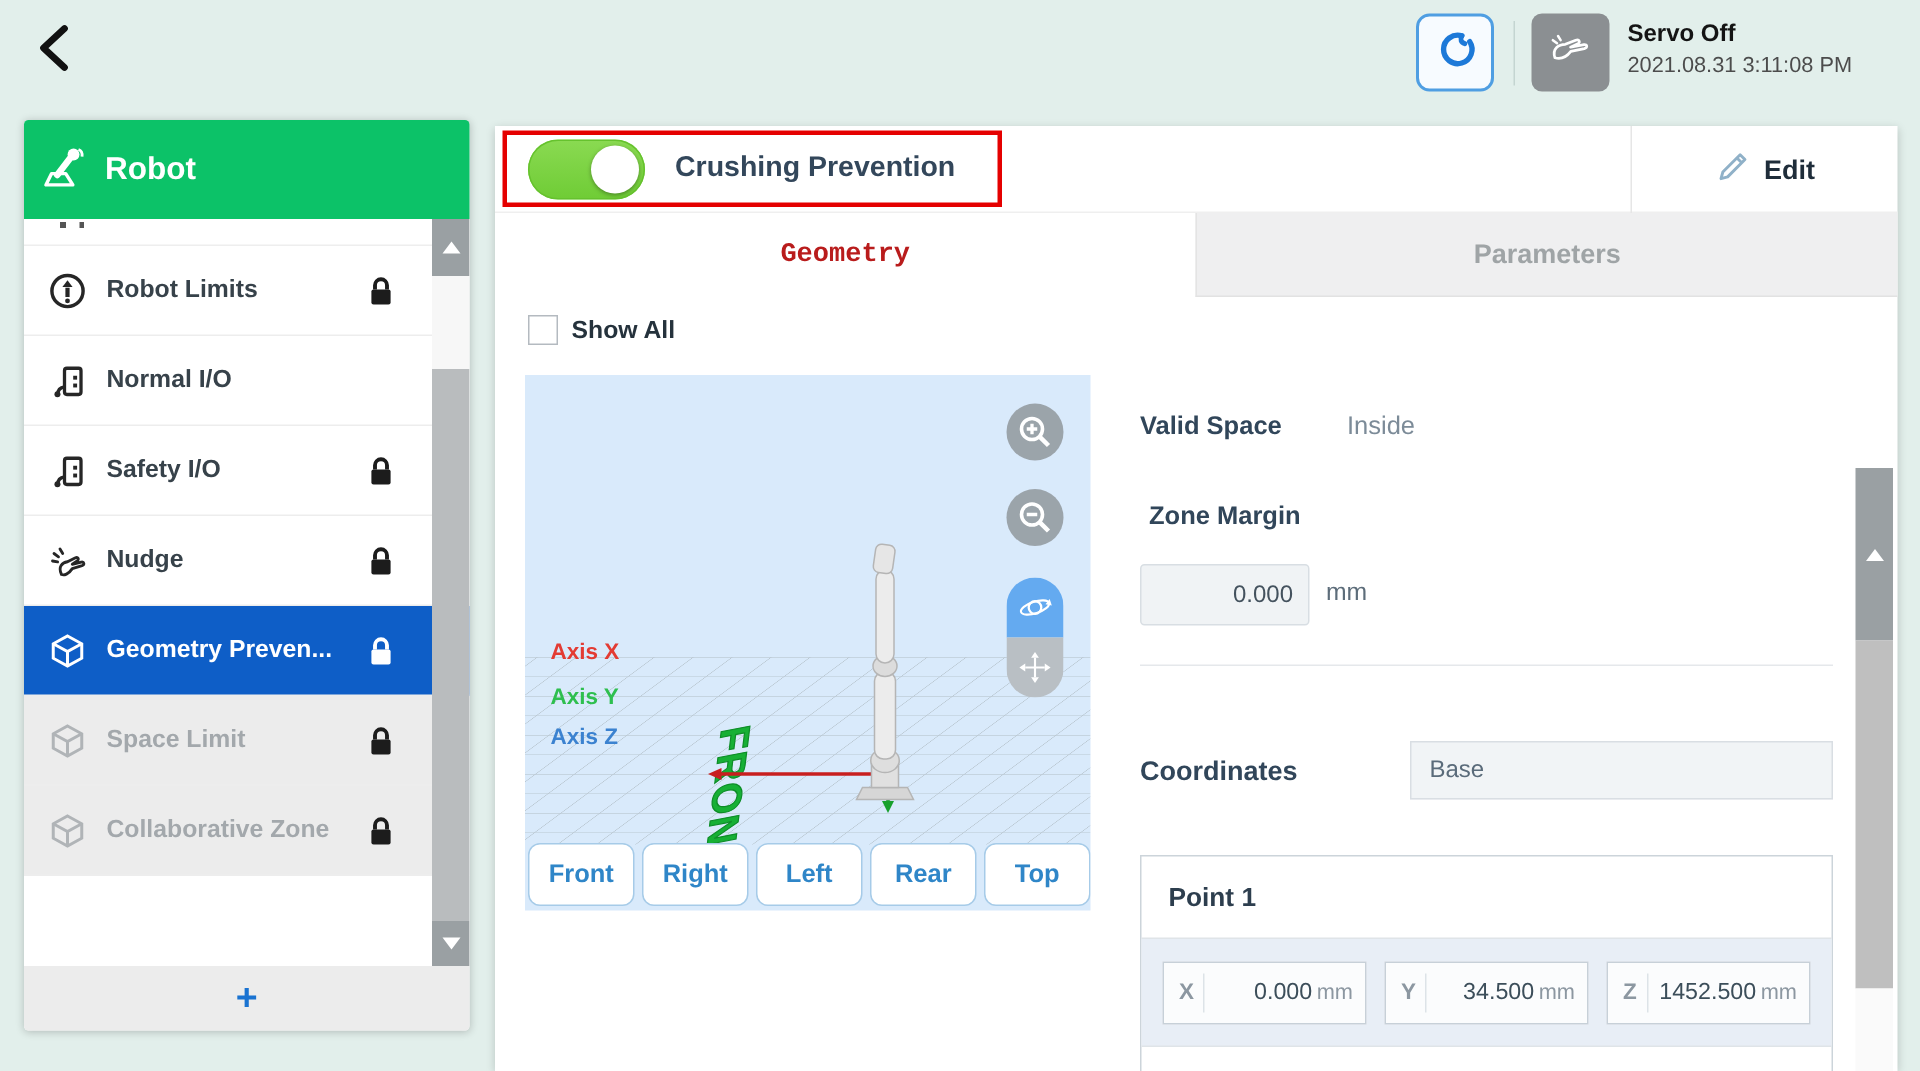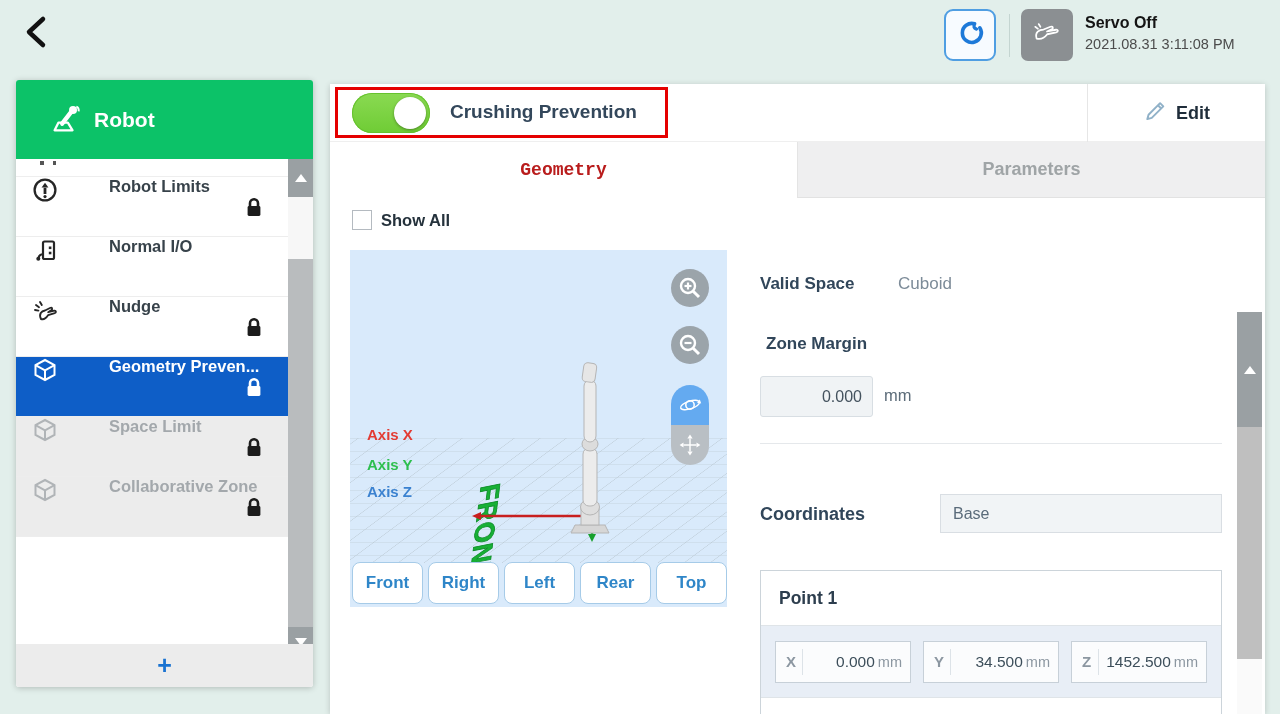--- a/index.html
+++ b/index.html
@@ -16,26 +16,26 @@
   .back-btn { left:14px; top:12px; width:44px; height:44px; display:flex; align-items:center; justify-content:center; cursor:pointer; }
   .connect-btn { left:944px; top:9px; width:52px; height:52px; background:#f7fbff; border:2px solid #4f9ee2; border-radius:9px; display:flex; align-items:center; justify-content:center; cursor:pointer; }
   .top-divider { left:1009px; top:14px; width:1px; height:43px; background:#c4d5d1; }
   .servo-tile { left:1021px; top:9px; width:52px; height:52px; background:#8b8f92; border-radius:7px; display:flex; align-items:center; justify-content:center; cursor:pointer; }
   .status-block { left:1085px; top:14px; }
   .status-title { font-size:16px; font-weight:bold; color:#141414; }
   .status-time { font-size:14.5px; color:#4c4c4c; margin-top:4px; }
 
   
   .sidebar { left:16px; top:80px; width:297px; height:607px; background:#fff; border-radius:3px; box-shadow:0 1px 6px rgba(0,0,0,.22); }
-  .sb-header { height:79px; background:#0cc268; display:flex; align-items:center; padding-left:32px; border-radius:3px 3px 0 0; }
+  .sb-header { height:66px; background:#0cc268; display:flex; align-items:center; padding-left:8px; border-radius:3px 3px 0 0; }
   .sb-title { color:#fff; font-size:21px; font-weight:bold; margin-left:12px; }
   .sb-list { position:relative; height:498px; overflow:hidden; }
   .sb-partial { height:18px; background:#fff; border-bottom:1px solid #eee; position:relative; }
   .sb-partial .sliver { position:absolute; left:24px; top:2px; width:16px; height:4px; border-left:4px solid #555; border-right:3px solid #555; }
-  .sb-row { height:60px; display:flex; padding-left:16px; background:#fff; border-bottom:1px solid #ededed; position:relative; cursor:pointer;gap:38px; }
+  .sb-row { height:60px; display:flex; align-items:center; padding-left:16px; background:#fff; border-bottom:1px solid #ededed; position:relative; cursor:pointer; }
   .sb-row .lbl { font-size:16.5px; font-weight:bold; color:#37424a; margin-left:13px; max-width:188px; white-space:nowrap; overflow:hidden; }
   .sb-row .lock { position:absolute; right:50px; top:20px; color:#1c1c1c; }
   .sb-row.selected { background:#0e5ec7; }
   .sb-row.selected .lbl { color:#fff; }
   .sb-row.selected .lock { color:#fff; }
   .sb-row.selected .ic { color:#fff; }
   .sb-row.disabled { background:#ececec; }
   .sb-row.disabled .lbl { color:#a3a8ac; }
   .sb-row .ic { color:#262626; display:flex; }
   .sb-row.disabled .ic { color:#b0b4b7; }
@@ -192,20 +192,38 @@
             <rect x="11" y="4.5" width="11" height="17.5" rx="1.6" fill="none" stroke="currentColor" stroke-width="2.2"></rect>
             <rect x="16.8" y="9.5" width="2.6" height="2.6" fill="currentColor"></rect>
             <rect x="16.8" y="14.7" width="2.6" height="2.6" fill="currentColor"></rect>
             <path d="M6.5 22 q 0 -4.5 4.5 -5" fill="none" stroke="currentColor" stroke-width="2.2"></path>
             <circle cx="6.3" cy="21.8" r="2" fill="currentColor"></circle>
           </svg>
       </span>
       <span class="lbl">Normal I/O</span>
     </div>
 
+    <div class="sb-row">
+      <span class="ic">
+        <svg width="26" height="26" viewBox="0 0 26 26">
+            <rect x="11" y="4.5" width="11" height="17.5" rx="1.6" fill="none" stroke="currentColor" stroke-width="2.2"></rect>
+            <rect x="16.8" y="9.5" width="2.6" height="2.6" fill="currentColor"></rect>
+            <rect x="16.8" y="14.7" width="2.6" height="2.6" fill="currentColor"></rect>
+            <path d="M6.5 22 q 0 -4.5 4.5 -5" fill="none" stroke="currentColor" stroke-width="2.2"></path>
+            <circle cx="6.3" cy="21.8" r="2" fill="currentColor"></circle>
+          </svg>
+      </span>
+      <span class="lbl">Safety I/O</span>
+      <span class="lock">
+        <svg width="18" height="21" viewBox="0 0 18 21">
+            <path d="M5 9 V6.2 a4 4 0 0 1 8 0 V9" fill="none" stroke="currentColor" stroke-width="2.6"></path>
+            <rect x="2.6" y="9" width="12.8" height="10" rx="1.4" fill="currentColor"></rect>
+          </svg>
+      </span>
+    </div>
 
 
     <div class="sb-row">
       <span class="ic">
         <svg width="26" height="26" viewBox="0 0 26 26">
             <path d="M9 22 c -2.5 -5 0.5 -8 4 -8.5 l 5 -2.5 c 2 -1 3 0.8 1.2 2.2 l -3 2 6 -1.5 c 2 -0.3 2.3 1.8 0.5 2.4 l -6.5 2 c -2.5 3.8 -5.5 4.6 -7.2 3.9 z" fill="none" stroke="currentColor" stroke-width="1.9" stroke-linejoin="round"></path>
             <path d="M4 8 l 3 2.2 M8 5 l 1.8 3 M3 13 l 3.4 0.6" stroke="currentColor" stroke-width="1.9" stroke-linecap="round"></path>
           </svg>
       </span>
       <span class="lbl">Nudge</span>
@@ -387,21 +405,21 @@
         <div class="view-btn">Right</div>
         <div class="view-btn">Left</div>
         <div class="view-btn">Rear</div>
         <div class="view-btn">Top</div>
       </div>
     </div>
 
     <div class="details">
 
       <div class="d-label valid-label">Valid Space</div>
-      <div class="valid-value">Cuboid</div>
+      <div class="valid-value">Inside</div>
 
       <div class="d-label zm-label">Zone Margin</div>
       <div class="zm-input">0.000</div>
       <div class="zm-unit">mm</div>
 
       <div class="d-divider"></div>
 
       <div class="coord-label">Coordinates</div>
       <div class="coord-field">Base</div>
 

